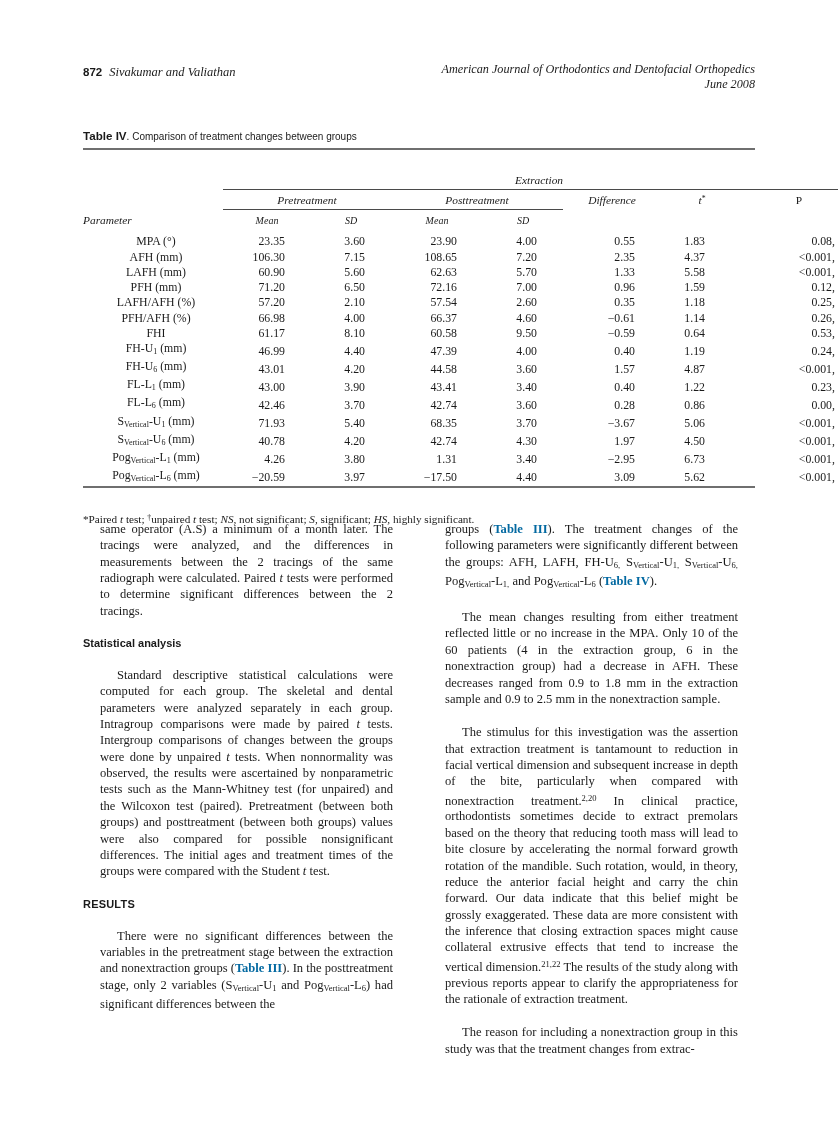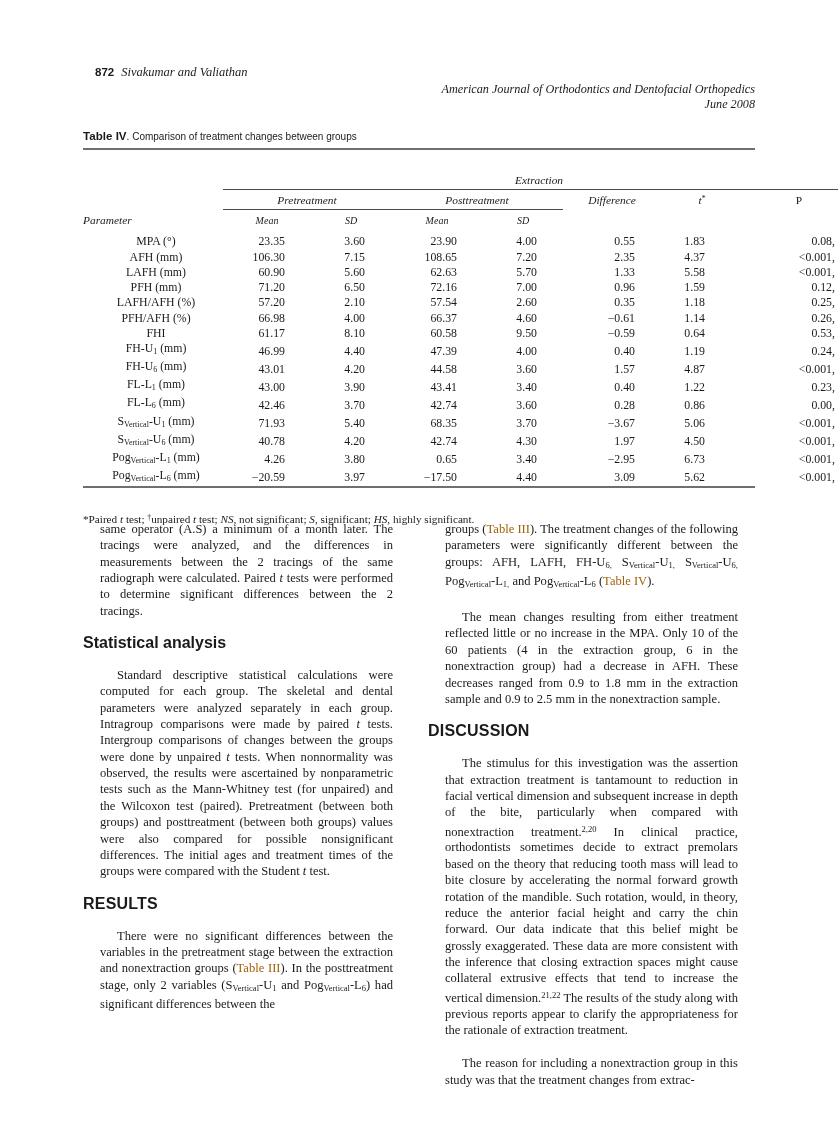--- a/index.html
+++ b/index.html
@@ -25,21 +25,21 @@
   
   .runhead {
     position: absolute;
     left: 83px;
     top: 62px;
     width: 672px;
     height: 40px;
   }
   .runhead-left {
     position: absolute;
-    left: 12px;
+    left: 0;
     top: 0;
     white-space: nowrap;
   }
   .runhead-pageno {
     font-family: "Liberation Sans", sans-serif;
     font-weight: bold;
     font-size: 11.5px;
     letter-spacing: 0px;
   }
   .runhead-authors {
@@ -49,21 +49,20 @@
     margin-left: 7px;
   }
   .runhead-right {
     position: absolute;
     right: 0;
     top: 0;
     text-align: right;
     font-style: italic;
     font-size: 12.2px;
     line-height: 15px;
-    margin-top: 20px;
   }
   .runhead-right div { white-space: nowrap; }
 
   
   .table-block {
     position: absolute;
     left: 83px;
     top: 128px;
     width: 672px;
   }
@@ -199,28 +198,28 @@
   .col-left { left: 83px; }
   .col-right { left: 428px; }
 
   .col p {
     margin: 17px;
     text-indent: 17px;
   }
   .col p.noindent { text-indent: 0; }
   .col h3 {
     font-family: "Liberation Sans", sans-serif;
-    font-size: 16px;
+    font-size: 11px;
     font-weight: bold;
     margin: 13px 0 3px 0;
     line-height: 14px;
     text-align: left;
   }
   .col h3.caps { letter-spacing: 0.2px; }
-  .xref { color: #a16207; }
+  .xref { color: #0369a1; font-weight: bold; }
 </style>
 </head>
 <body>
 
 <div class="page">
 
   <div class="runhead">
     <div class="runhead-left">
       <span class="runhead-pageno">872</span><span class="runhead-authors">Sivakumar and Valiathan</span>
     </div>
@@ -432,21 +431,21 @@
             <td class="num">42.74</td>
             <td class="num">4.30</td>
             <td class="num">1.97</td>
             <td class="num tcol">4.50</td>
             <td class="num pcol">&lt;0.001, HS</td>
           </tr>
           <tr>
             <td class="param">Pog<sub>Vertical</sub>-L<sub>1</sub> (mm)</td>
             <td class="num">4.26</td>
             <td class="num">3.80</td>
-            <td class="num">0.65</td>
+            <td class="num">1.31</td>
             <td class="num">3.40</td>
             <td class="num">−2.95</td>
             <td class="num tcol">6.73</td>
             <td class="num pcol">&lt;0.001, HS</td>
           </tr>
           <tr>
             <td class="param">Pog<sub>Vertical</sub>-L<sub>6</sub> (mm)</td>
             <td class="num">−20.59</td>
             <td class="num">3.97</td>
             <td class="num">−17.50</td>
@@ -467,18 +466,17 @@
     <p class="noindent">same operator (A.S) a minimum of a month later. The tracings were analyzed, and the differences in measurements between the 2 tracings of the same radiograph were calculated. Paired <i>t</i> tests were performed to determine significant differences between the 2 tracings.</p>
     <h3>Statistical analysis</h3>
     <p>Standard descriptive statistical calculations were computed for each group. The skeletal and dental parameters were analyzed separately in each group. Intragroup comparisons were made by paired <i>t</i> tests. Intergroup comparisons of changes between the groups were done by unpaired <i>t</i> tests. When nonnormality was observed, the results were ascertained by nonparametric tests such as the Mann-Whitney test (for unpaired) and the Wilcoxon test (paired). Pretreatment (between both groups) and posttreatment (between both groups) values were also compared for possible nonsignificant differences. The initial ages and treatment times of the groups were compared with the Student <i>t</i> test.</p>
     <h3 class="caps">RESULTS</h3>
     <p>There were no significant differences between the variables in the pretreatment stage between the extraction and nonextraction groups (<span class="xref">Table III</span>). In the posttreatment stage, only 2 variables (S<sub>Vertical</sub>-U<sub>1</sub> and Pog<sub>Vertical</sub>-L<sub>6</sub>) had significant differences between the</p>
   </div>
 
   <div class="col col-right">
     <p class="noindent">groups (<span class="xref">Table III</span>). The treatment changes of the following parameters were significantly different between the groups: AFH, LAFH, FH-U<sub>6,</sub> S<sub>Vertical</sub>-U<sub>1,</sub> S<sub>Vertical</sub>-U<sub>6,</sub> Pog<sub>Vertical</sub>-L<sub>1,</sub> and Pog<sub>Vertical</sub>-L<sub>6</sub> (<span class="xref">Table IV</span>).</p>
     <p>The mean changes resulting from either treatment reflected little or no increase in the MPA. Only 10 of the 60 patients (4 in the extraction group, 6 in the nonextraction group) had a decrease in AFH. These decreases ranged from 0.9 to 1.8 mm in the extraction sample and 0.9 to 2.5 mm in the nonextraction sample.</p>
-    <h3 class="caps">DISCUSSION</h3>
     <p>The stimulus for this investigation was the assertion that extraction treatment is tantamount to reduction in facial vertical dimension and subsequent increase in depth of the bite, particularly when compared with nonextraction treatment.<sup>2,20</sup> In clinical practice, orthodontists sometimes decide to extract premolars based on the theory that reducing tooth mass will lead to bite closure by accelerating the normal forward growth rotation of the mandible. Such rotation, would, in theory, reduce the anterior facial height and carry the chin forward. Our data indicate that this belief might be grossly exaggerated. These data are more consistent with the inference that closing extraction spaces might cause collateral extrusive effects that tend to increase the vertical dimension.<sup>21,22</sup> The results of the study along with previous reports appear to clarify the appropriateness for the rationale of extraction treatment.</p>
     <p>The reason for including a nonextraction group in this study was that the treatment changes from extrac-</p>
   </div>
 
 </div>
 
 </body></html>

